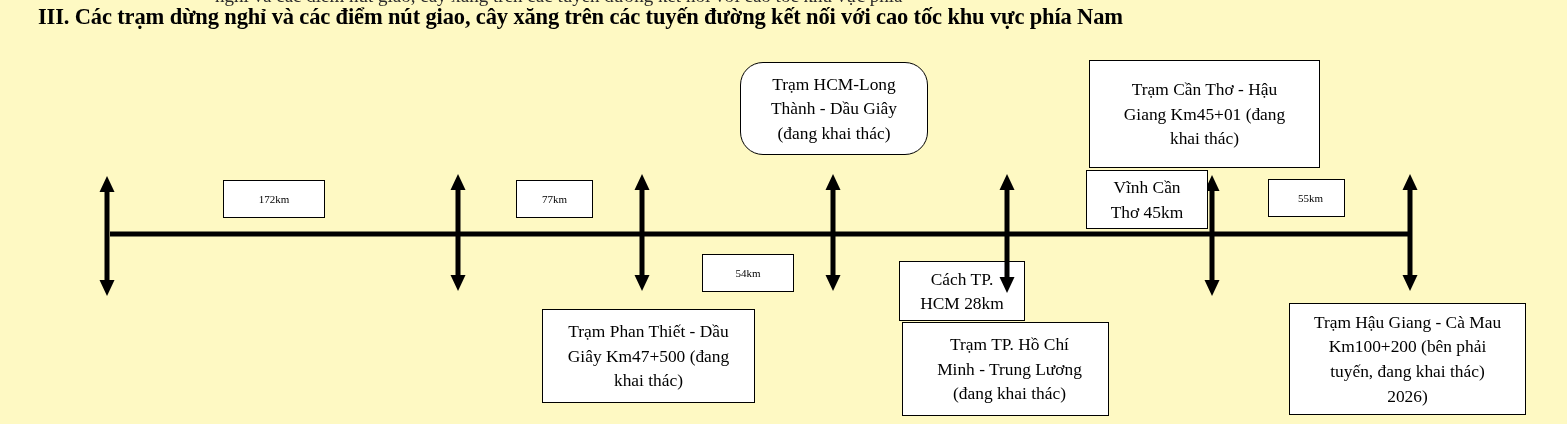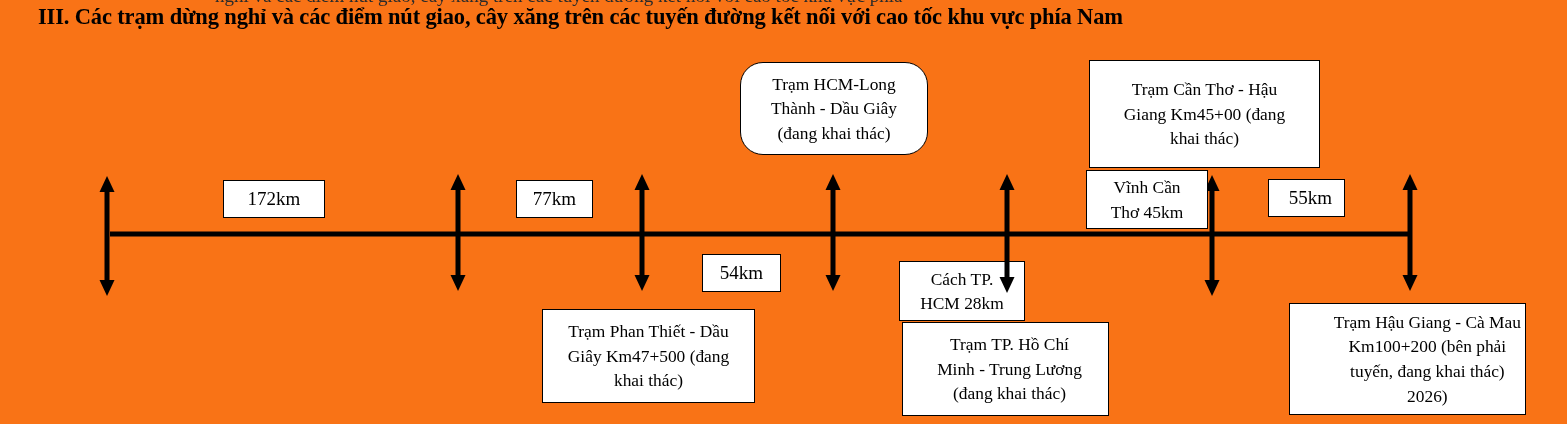--- a/index.html
+++ b/index.html
@@ -1,57 +1,57 @@
 <!DOCTYPE html>
 <html lang="vi"><head>
 <meta charset="utf-8">
 <title>Sơ đồ trạm dừng nghỉ</title>
 <style>
   html,body{margin:0;padding:0;background:#fff;}
   body{font-family:"Liberation Serif",serif;color:#000;}
-  #canvas{position:relative;width:1567px;height:424px;background:#f97316;overflow:hidden;}
+  #canvas{position:relative;width:1567px;height:424px;background:#fef9c3;overflow:hidden;}
 
   
   .clipped-strip{position:absolute;left:0;top:0;width:1567px;height:9px;overflow:hidden;}
   .clipped-strip span{display:block;position:absolute;left:215px;top:-14px;width:1150px;
       font-size:19px;line-height:19px;white-space:nowrap;color:#2b2b2b;}
 
   
   .title{position:absolute;left:38px;top:4px;width:1500px;font-size:22.5px;line-height:26px;
       font-weight:bold;letter-spacing:-0.15px;white-space:nowrap;}
 
   
   .box{position:absolute;box-sizing:border-box;border:1.6px solid #000;background:#fff;
       display:flex;align-items:center;justify-content:center;text-align:center;}
   .box .lines{font-size:17.4px;line-height:24.5px;padding:0 4px;}
   .box .lines div{white-space:nowrap;}
 
   .station-box .lines{font-size:17.4px;line-height:24.6px;}
-  .dist-box .lines{font-size:19px;line-height:22px;}
+  .dist-box .lines{font-size:11px;line-height:22px;}
   .note-box .lines{font-size:17.4px;line-height:24.5px;}
 
   
   .layer-under{z-index:1;}
   #arrows-svg{position:absolute;left:0;top:0;z-index:2;}
   .layer-over{z-index:3;}
   .layer-top{z-index:4;}
 
   
   #box-nha-trang   {left:7px;   top:59px;  width:206px; height:101px;}
   #box-vinh-hao    {left:374px; top:62px;  width:206px; height:89px;}
   #box-hcm-long-thanh{left:740px;top:62px; width:188px; height:93px;border-radius:23px;}
   #box-can-tho     {left:1089px;top:60px;  width:231px; height:108px;}
 
   #box-phan-thiet  {left:542px; top:309px; width:213px; height:94px;}
   #box-trung-luong {left:902px; top:322px; width:207px; height:94px;padding-left:8px;}
-  #box-ca-mau      {left:1289px;top:303px; width:237px; height:112px;justify-content:flex-end;}
+  #box-ca-mau      {left:1289px;top:303px; width:237px; height:112px;}
 
   #dist-172        {left:223px; top:180px; width:102px; height:38px;}
   #dist-77         {left:516px; top:180px; width:77px;  height:38px;}
-  #dist-54         {left:702px; top:254px; width:79px;  height:38px;}
+  #dist-54         {left:702px; top:254px; width:92px;  height:38px;}
   #dist-55         {left:1268px;top:179px; width:77px;  height:38px;padding-left:8px;}
 
   #note-can-tho    {left:1086px;top:170px; width:122px; height:59px;}
   #note-hcm        {left:899px; top:261px; width:126px; height:60px;}
 </style>
 </head>
 <body>
 
 <div id="canvas">
 
@@ -121,21 +121,21 @@
     <div class="lines">
       <div>Trạm HCM-Long</div>
       <div>Thành - Dầu Giây</div>
       <div>(đang khai thác)</div>
     </div>
   </div>
 
   <div class="box station-box layer-top" id="box-can-tho">
     <div class="lines">
       <div>Trạm Cần Thơ - Hậu</div>
-      <div>Giang Km45+00 (đang</div>
+      <div>Giang Km45+01 (đang</div>
       <div>khai thác)</div>
     </div>
   </div>
 
   <div class="box station-box layer-top" id="box-phan-thiet">
     <div class="lines">
       <div>Trạm Phan Thiết - Dầu</div>
       <div>Giây Km47+500 (đang</div>
       <div>khai thác)</div>
     </div>

